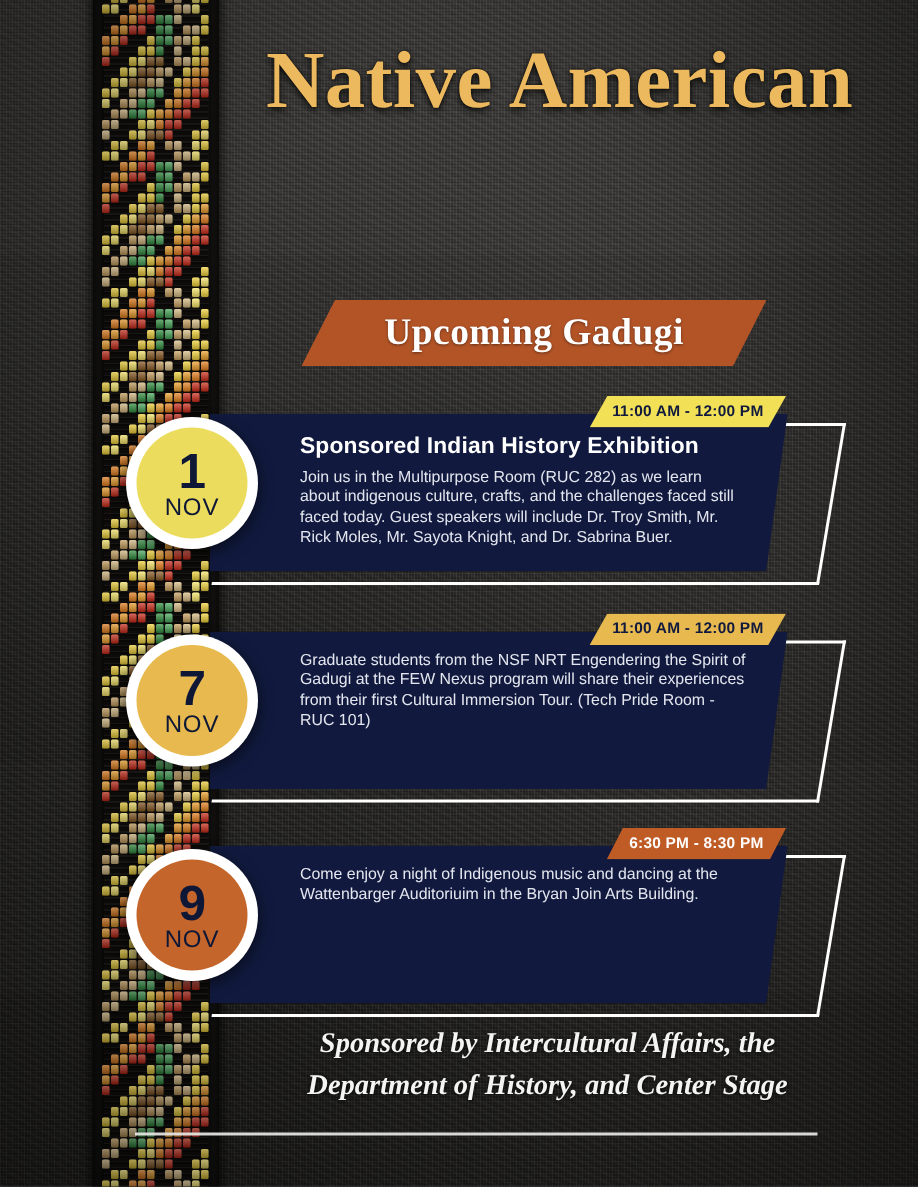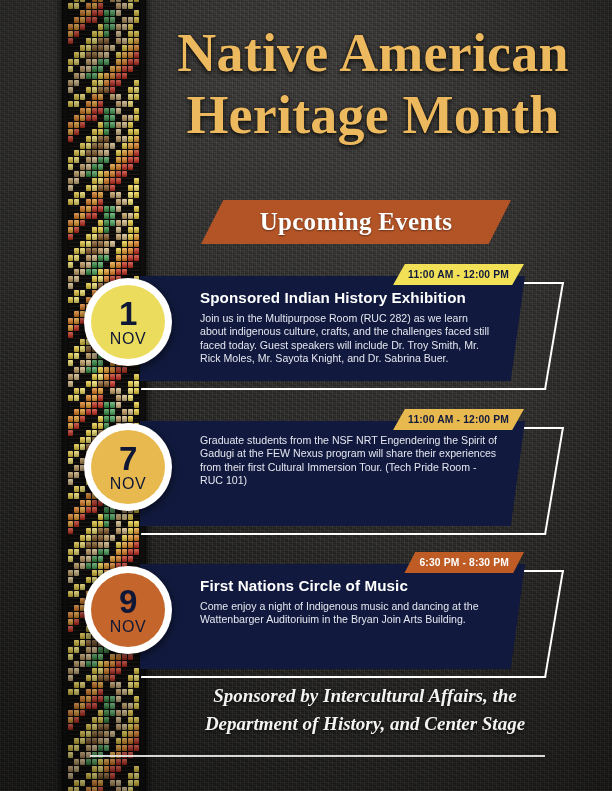--- a/index.html
+++ b/index.html
@@ -1170,25 +1170,24 @@
         <i class="bead" style="left:54px;top:791px;width:5.4px;height:6px;background:#c9a15f;"></i>
         <i class="bead" style="left:60px;top:791px;width:5.4px;height:6px;background:#d9bd84;"></i>
         <i class="bead" style="left:66px;top:791px;width:5.4px;height:6px;background:#fbe96b;"></i>
       </div>
   </div>
 
   <div class="bg-vignette"></div>
 
   <div class="title-block">
     <div class="title-line">Native American</div>
-    <div class="title-line">Heritage Month</div>
   </div>
 
   <div class="banner">
-    <span class="banner-text">Upcoming Events</span>
+    <span class="banner-text">Upcoming Gadugi</span>
   </div>
 
   <div class="event e0">
     <div class="bracket"></div>
     <div class="card">
       <div class="card-inner">
         <p class="ev-title">Sponsored Indian History Exhibition</p>
         <p class="ev-desc">Join us in the Multipurpose Room (RUC 282) as we learn about indigenous culture, crafts, and the challenges faced still faced today. Guest speakers will include Dr. Troy Smith, Mr. Rick Moles, Mr. Sayota Knight, and Dr. Sabrina Buer.</p>
       </div>
     </div>
@@ -1214,21 +1213,20 @@
         <span class="date-num">7</span>
         <span class="date-mon">NOV</span>
       </div>
     </div>
   </div>
 
   <div class="event e2">
     <div class="bracket"></div>
     <div class="card">
       <div class="card-inner">
-        <p class="ev-title">First Nations Circle of Music</p>
         <p class="ev-desc">Come enjoy a night of Indigenous music and dancing at the Wattenbarger Auditoriuim in the Bryan Join Arts Building.</p>
       </div>
     </div>
     <div class="time-badge t2">6:30 PM - 8:30 PM</div>
     <div class="date-circle">
       <div class="date-disc" style="background: rgb(196, 101, 43);">
         <span class="date-num">9</span>
         <span class="date-mon">NOV</span>
       </div>
     </div>

